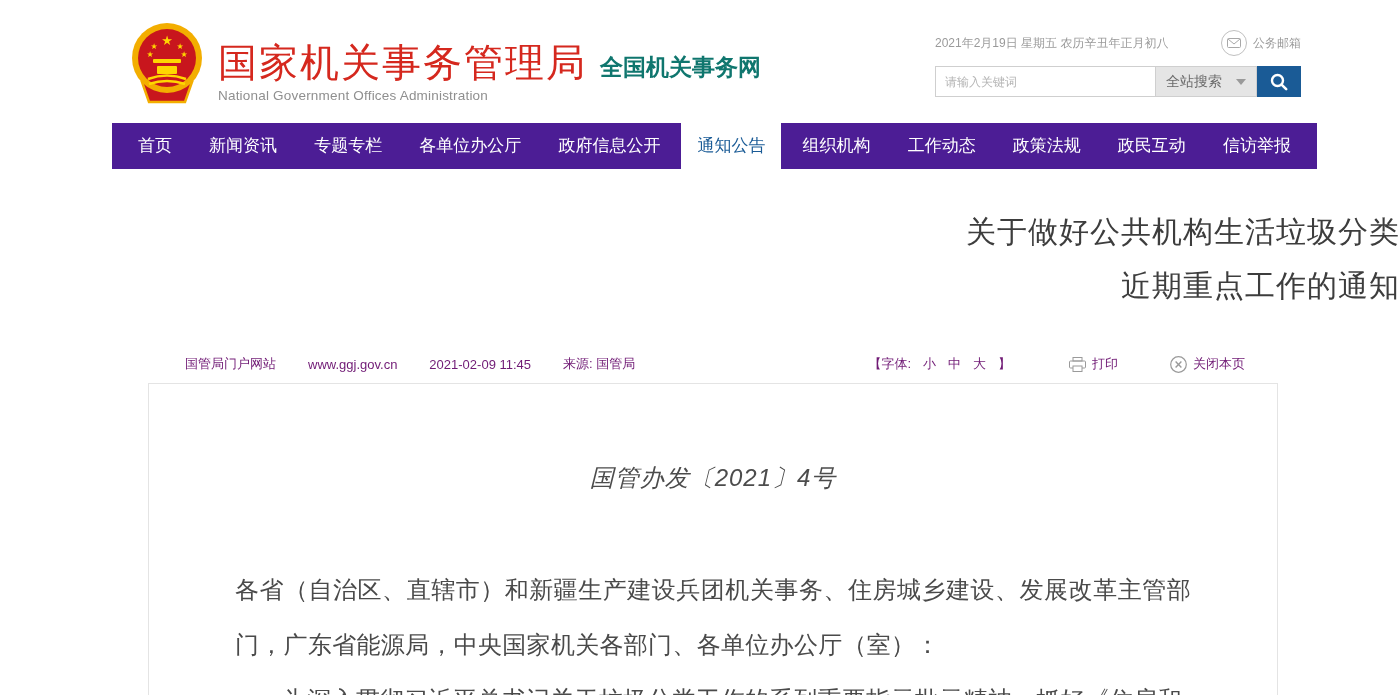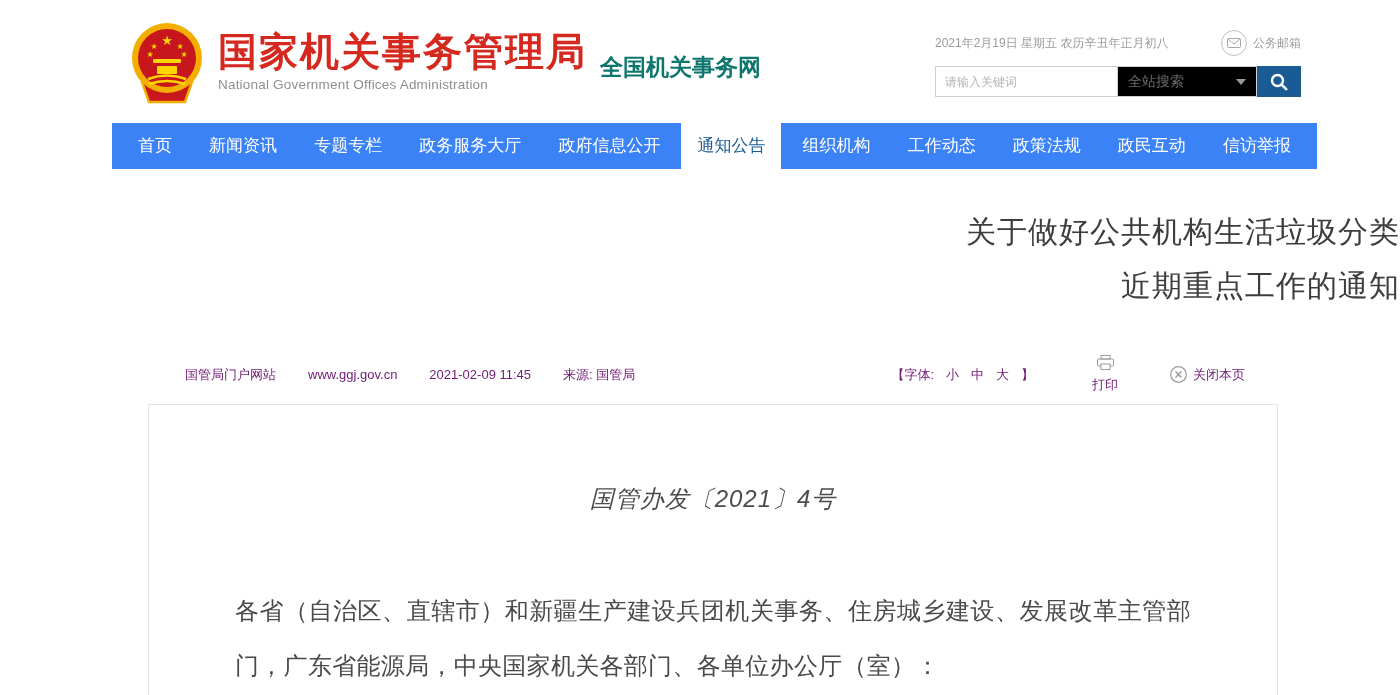--- a/index.html
+++ b/index.html
@@ -4,60 +4,60 @@
 <style>
   * { margin:0; padding:0; box-sizing:border-box; }
   html,body { width:1400px; height:695px; background:#ffffff; overflow:hidden;
               font-family:"Liberation Sans","DejaVu Sans",sans-serif; }
 
   
   .site-header { position:relative; height:123px; background:#fff; }
   .logo-group { position:absolute; left:130px; top:22px; display:flex; align-items:flex-start; }
   .emblem { width:74px; height:86px; flex:0 0 auto; }
   .logo-text { margin-left:14px; }
-  .logo-cn { font-size:39px; font-weight:bold; color:#d5281e; letter-spacing:2px; line-height:44px; margin-top:8px; }
+  .logo-cn { font-size:39px; font-weight:normal; color:#d5281e; letter-spacing:2px; line-height:44px; margin-top:19px; }
   .logo-en { font-size:13.5px; color:#8f8f8f; margin-top:3px; letter-spacing:0.2px; }
   .site-name { font-size:23px; font-weight:bold; color:#0f766e; margin-left:16px; margin-top:32px; white-space:nowrap; }
 
   .header-right { position:absolute; left:935px; top:28px; width:366px; }
   .top-row { display:flex; align-items:center; font-size:12px; color:#9a9a9a; height:30px; }
   .date-line { white-space:nowrap; }
   .mail-box { margin-left:auto; display:flex; align-items:center; gap:6px; cursor:pointer; }
   .mail-circle { width:26px; height:26px; border:1px solid #c0c0c0; border-radius:50%;
                  display:flex; align-items:center; justify-content:center; }
   .search-row { margin-top:8px; display:flex; height:31px; }
   .search-input { flex:1; min-width:0; border:1px solid #cfcfcf; border-right:none; padding:0 9px;
                   font-size:12px; color:#4c1d95; outline:none; font-family:inherit; }
   .search-input::placeholder { color:#b5b5b5; }
-  .search-scope { width:140px; border:1px solid #cfcfcf; display:flex; align-items:center;
-                  padding:0 10px; font-size:14px; color:#6b6b6b; background:#000000; cursor:pointer; }
+  .search-scope { width:102px; border:1px solid #cfcfcf; display:flex; align-items:center;
+                  padding:0 10px; font-size:14px; color:#6b6b6b; background:#e5e5e5; cursor:pointer; }
   .chevron { margin-left:auto; width:0; height:0; border-left:5px solid transparent;
              border-right:5px solid transparent; border-top:6px solid #9a9a9a; }
   .search-btn { width:44px; background:#1a5b96; border:none; cursor:pointer;
                 display:flex; align-items:center; justify-content:center; }
 
   
-  .main-nav { margin-left:112px; width:1205px; height:46px; background:#3b82f6;
+  .main-nav { margin-left:112px; width:1205px; height:46px; background:#4c1d95;
               display:flex; justify-content:space-between; align-items:stretch; padding:0 10px; }
   .nav-item { color:#ffffff; font-size:17px; line-height:46px; padding:0 16px;
               white-space:nowrap; cursor:pointer; }
   .nav-item.active { background:#ffffff; color:#1a5b96; }
 
   
   .article-title { text-align:right; margin-top:36px; font-size:30px; color:#3d3d3d;
                    font-weight:normal; line-height:54px; letter-spacing:1px; }
 
   .meta-row { margin:42px 0 0 185px; width:1060px; display:flex; align-items:center;
               font-size:13px; color:#701a75; }
   .meta-row .m-gap { margin-left:32px; }
   .font-ctl { margin-left:auto; display:flex; align-items:center; gap:12px; }
   .font-ctl span { cursor:default; }
   .font-ctl .sz { cursor:pointer; }
   .meta-action { display:flex; align-items:center; gap:6px; cursor:pointer; }
-  .print-action { margin-left:58px;flex-direction:column; }
+  .print-action { margin-left:58px; }
   .close-action { margin-left:52px; }
 
   .content-box { margin:10px 0 0 148px; width:1130px; height:420px;
                  border:1px solid #e4e4e4; border-bottom:none; background:#fff; padding-top:78px; }
   .doc-number { text-align:center; font-size:24px; color:#4c4c4c; letter-spacing:1px;font-style:italic; }
   .article-body { width:956px; margin:68px auto 0; font-size:24px; color:#4a4a4a;
                   line-height:55px; letter-spacing:0.3px; text-align:justify; }
   .article-body p { margin:0; }
   .article-body p.indent { text-indent:2em; }
 
@@ -119,21 +119,21 @@
         </span>
       </button>
     </div>
   </div>
 </header>
 
 <nav class="main-nav">
   <span class="nav-item">首页</span>
   <span class="nav-item">新闻资讯</span>
   <span class="nav-item">专题专栏</span>
-  <span class="nav-item">政务服务大厅</span>
+  <span class="nav-item">各单位办公厅</span>
   <span class="nav-item">政府信息公开</span>
   <span class="nav-item active">通知公告</span>
   <span class="nav-item">组织机构</span>
   <span class="nav-item">工作动态</span>
   <span class="nav-item">政策法规</span>
   <span class="nav-item">政民互动</span>
   <span class="nav-item">信访举报</span>
 </nav>
 
 <main>

